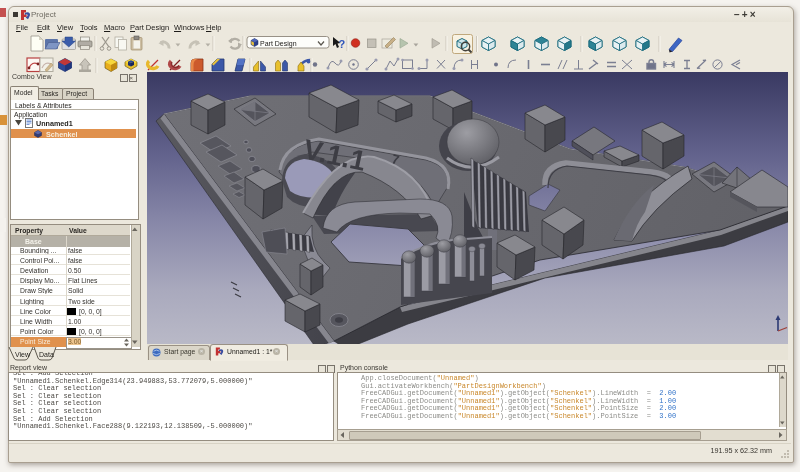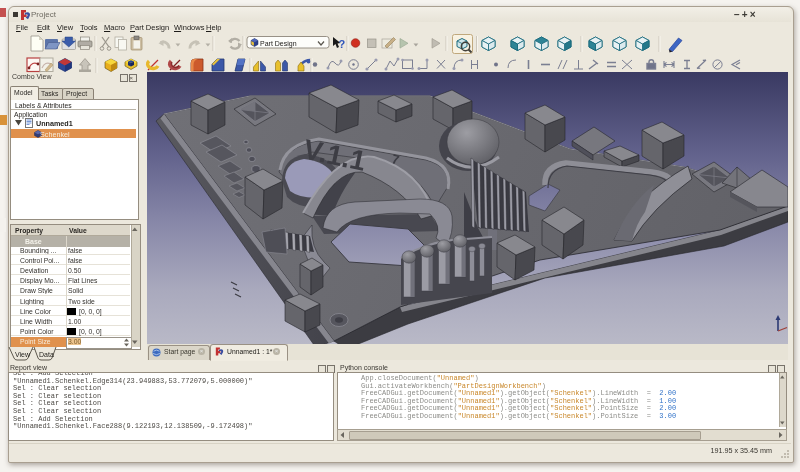--- a/index.html
+++ b/index.html
@@ -318,21 +318,21 @@
 <svg class="a" style="left:25px;top:117.5px;z-index:3" width="8" height="10">
       <rect x="0.5" y="0.5" width="7" height="9" fill="#fff" stroke="#777"></rect>
       <path d="M1.5 2h5M1.5 3.5h5M1.5 5h5M1.5 6.5h3" stroke="#3c6ac4" stroke-width=".7"></path>
     </svg>
 <div class="a" style="left:36px;top:119px;font-size:7.2px;font-weight:bold;color:#211f1c;z-index:3;">Unnamed1</div>
 <div class="a" style="left:11px;top:128.5px;width:125px;height:9.5px;background:#e0914d;z-index:3;"></div>
 <svg class="a" style="left:34px;top:129.5px;z-index:4" width="8" height="8">
       <path d="M0.5 2.5 L4 0.5 L7.5 2.5 L7.5 5.5 L4 7.5 L0.5 5.5 Z" fill="#323c74" stroke="#1c2450" stroke-width=".5"></path>
       <path d="M0.5 2.5 L4 4.2 L7.5 2.5 L4 0.5 Z" fill="#5a66a8"></path>
     </svg>
-<div class="a" style="left:40px;top:129.5px;font-size:7.2px;font-weight:normal;color:#f6ecdc;z-index:4;">Schenkel</div>
+<div class="a" style="left:46px;top:129.5px;font-size:7.2px;font-weight:bold;color:#f6ecdc;z-index:4;">Schenkel</div>
 
 <div class="wbox" style="left:10px;top:224px;width:129px;height:124px;"></div>
 
 <div class="a" style="left:11px;top:225px;width:119px;height:10px;background:#ddd8cb;border-bottom:1px solid #b0a99a;"></div>
 
 <div class="a t68" style="left:15px;top:227px;font-weight:bold;">Property</div>
 
 <div class="a t68" style="left:69px;top:227px;font-weight:bold;">Value</div>
 
 <div class="a" style="left:11px;top:236px;width:119px;height:10.5px;background:#b5b1a7;"></div>
@@ -608,21 +608,21 @@
 <div class="a" style="left:768px;top:365px;width:5.5px;height:5.5px;border:1px solid #77726a;background:#e8e4d8;"></div>
 <div class="a" style="left:777px;top:365px;width:5.5px;height:5.5px;border:1px solid #77726a;background:#e8e4d8;"></div>
 <div class="wbox" style="left:8px;top:372px;width:324px;height:67px;overflow:hidden;">
 <div class="mono" style="position:absolute;left:4px;top:-3px;color:#4c4944;">Sel : Add Selection
 "Unnamed1.Schenkel.Edge314(23.949883,53.772079,5.000000)"
 Sel : Clear selection
 Sel : Clear selection
 Sel : Clear selection
 Sel : Clear selection
 Sel : Add Selection
-"Unnamed1.Schenkel.Face288(9.122193,12.138509,-9.172498)"</div>
+"Unnamed1.Schenkel.Face288(9.122193,12.138509,-5.000000)"</div>
 </div>
 <div class="wbox" style="left:337px;top:372px;width:448px;height:56px;overflow:hidden;">
 <div class="mono" style="position:absolute;left:23px;top:2px;color:#8c8c88;">App.closeDocument(<span class="s">"Unnamed"</span>)
 Gui.activateWorkbench(<span class="s">"PartDesignWorkbench"</span>)
 FreeCADGui.getDocument(<span class="s">"Unnamed1"</span>).getObject(<span class="s">"Schenkel"</span>).LineWidth  =  <span class="n">2.00</span>
 FreeCADGui.getDocument(<span class="s">"Unnamed1"</span>).getObject(<span class="s">"Schenkel"</span>).LineWidth  =  <span class="n">1.00</span>
 FreeCADGui.getDocument(<span class="s">"Unnamed1"</span>).getObject(<span class="s">"Schenkel"</span>).PointSize  =  <span class="n">2.00</span>
 FreeCADGui.getDocument(<span class="s">"Unnamed1"</span>).getObject(<span class="s">"Schenkel"</span>).PointSize  =  <span class="n">3.00</span></div>
 </div>
 <div class="a" style="left:779px;top:373px;width:6px;height:54px;background:#ddd8cb;border-left:1px solid #b0a99a;"></div>
@@ -634,21 +634,21 @@
     </svg>
 <div class="a" style="left:337px;top:429px;width:448px;height:10px;background:#e2ddd0;border:1px solid #a69e90;"></div>
 <div class="a" style="left:349px;top:430.5px;width:350px;height:7px;background:#cfc9ba;border:1px solid #a69e90;border-radius:1px;"></div>
 <svg class="a" style="left:340px;top:431.5px" width="5" height="6">
       <path d="M4 0 L0.5 3 L4 6z" fill="#6a665e"></path>
     </svg>
 <svg class="a" style="left:778px;top:431.5px" width="5" height="6">
       <path d="M1 0 L4.5 3 L1 6z" fill="#6a665e"></path>
     </svg>
 <div class="a" style="left:9px;top:443px;width:782px;height:1px;background:#d8d3c5;"></div>
-<div class="a" style="left:650px;top:446px;width:122px;height:10px;font-size:7.2px;color:#37342e;text-align:right;">191.95 x 35.45 mm</div>
+<div class="a" style="left:650px;top:446px;width:122px;height:10px;font-size:7.2px;color:#37342e;text-align:right;">191.95 x 62.32 mm</div>
 <svg class="a" style="left:780px;top:449px" width="10" height="10">
       <g fill="#b5ae9f">
         <circle cx="8" cy="2" r="1"></circle>
         <circle cx="5" cy="5" r="1"></circle>
         <circle cx="8" cy="5" r="1"></circle>
         <circle cx="2" cy="8" r="1"></circle>
         <circle cx="5" cy="8" r="1"></circle>
         <circle cx="8" cy="8" r="1"></circle>
       </g>
     </svg>

